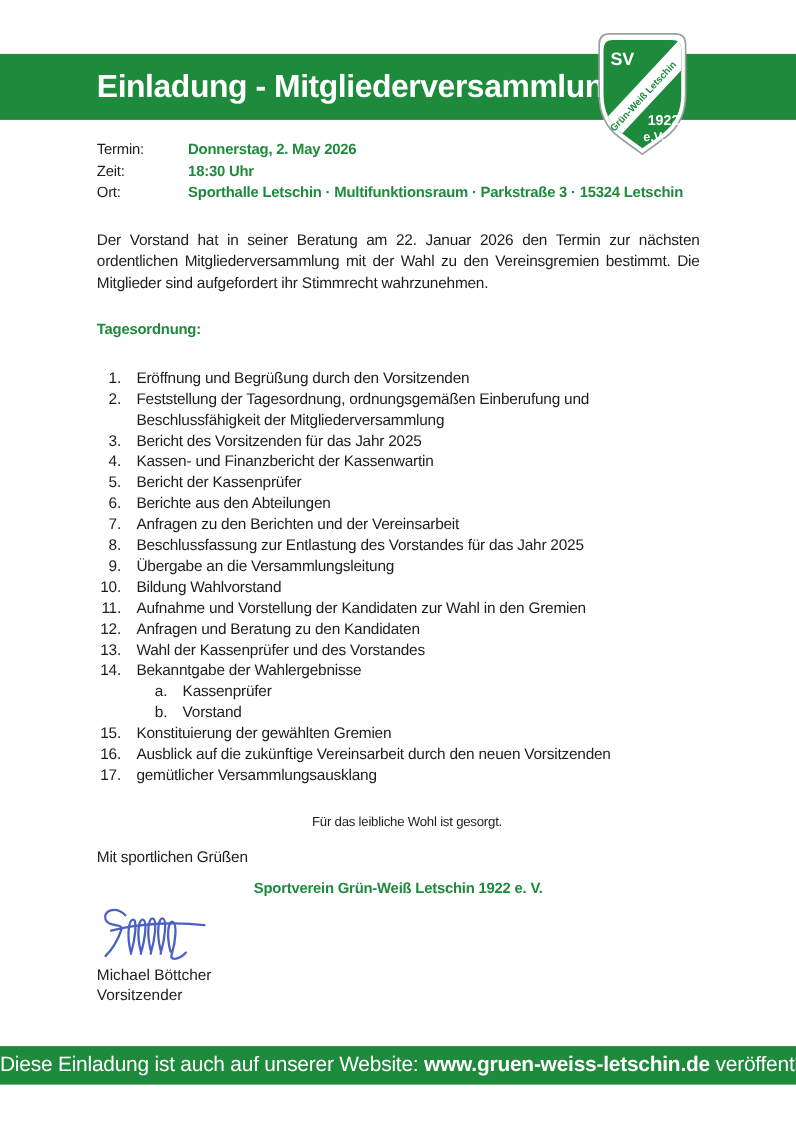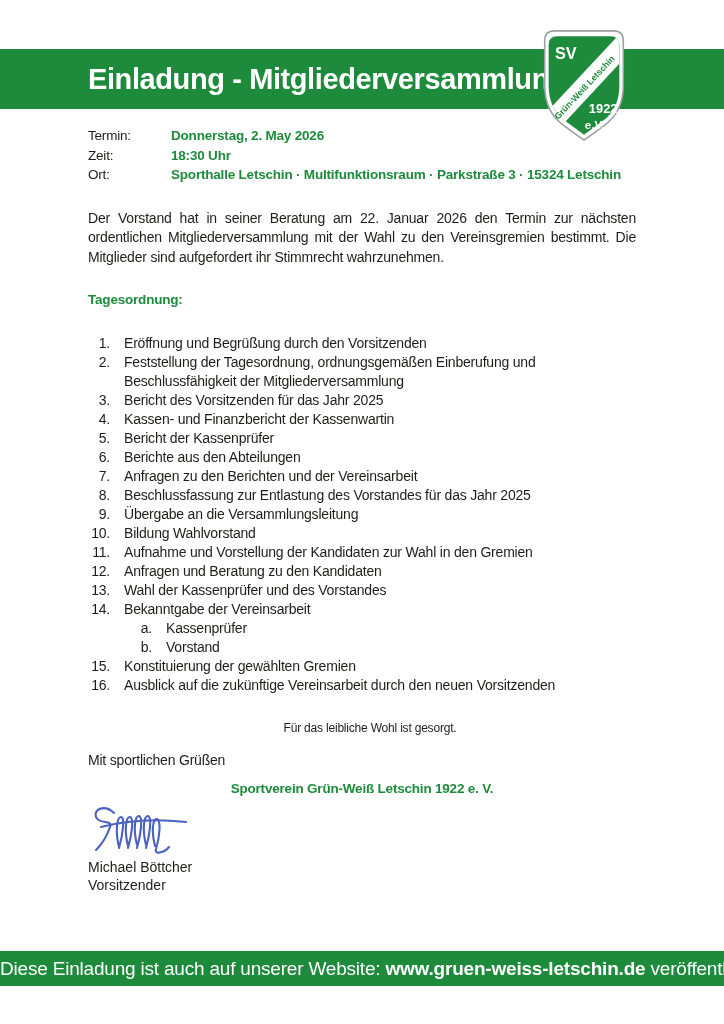--- a/index.html
+++ b/index.html
@@ -141,37 +141,41 @@
       <div class="agenda-row">
           <span class="num">12.</span>
           <span class="txt">Anfragen und Beratung zu den Kandidaten</span>
         </div>
       <div class="agenda-row">
           <span class="num">13.</span>
           <span class="txt">Wahl der Kassenprüfer und des Vorstandes</span>
         </div>
       <div class="agenda-row">
           <span class="num">14.</span>
-          <span class="txt">Bekanntgabe der Vereinsarbeit</span>
+          <span class="txt">Bekanntgabe der Wahlergebnisse</span>
         </div>
       <div class="agenda-row sub">
           <span class="num">a.</span>
           <span class="txt">Kassenprüfer</span>
         </div>
       <div class="agenda-row sub">
           <span class="num">b.</span>
           <span class="txt">Vorstand</span>
         </div>
       <div class="agenda-row">
           <span class="num">15.</span>
           <span class="txt">Konstituierung der gewählten Gremien</span>
         </div>
       <div class="agenda-row">
           <span class="num">16.</span>
           <span class="txt">Ausblick auf die zukünftige Vereinsarbeit durch den neuen Vorsitzenden</span>
+        </div>
+      <div class="agenda-row">
+          <span class="num">17.</span>
+          <span class="txt">gemütlicher Versammlungsausklang</span>
         </div>
     </div>
 
     <p class="closing1">Für das leibliche Wohl ist gesorgt.</p>
     <p class="closing2">Mit sportlichen Grüßen</p>
     <p class="club">Sportverein Grün-Weiß Letschin 1922 e. V.</p>
 
     <svg class="signature" width="104" height="50" viewBox="0 0 104 50">
       <g fill="none" stroke="#4b61c2" stroke-width="2.1" stroke-linecap="round">
         <path d="M26,9 C17,0 5,5 8,13 C11,21 25,15 22,23 C19,32 13,41 8,46"></path>

